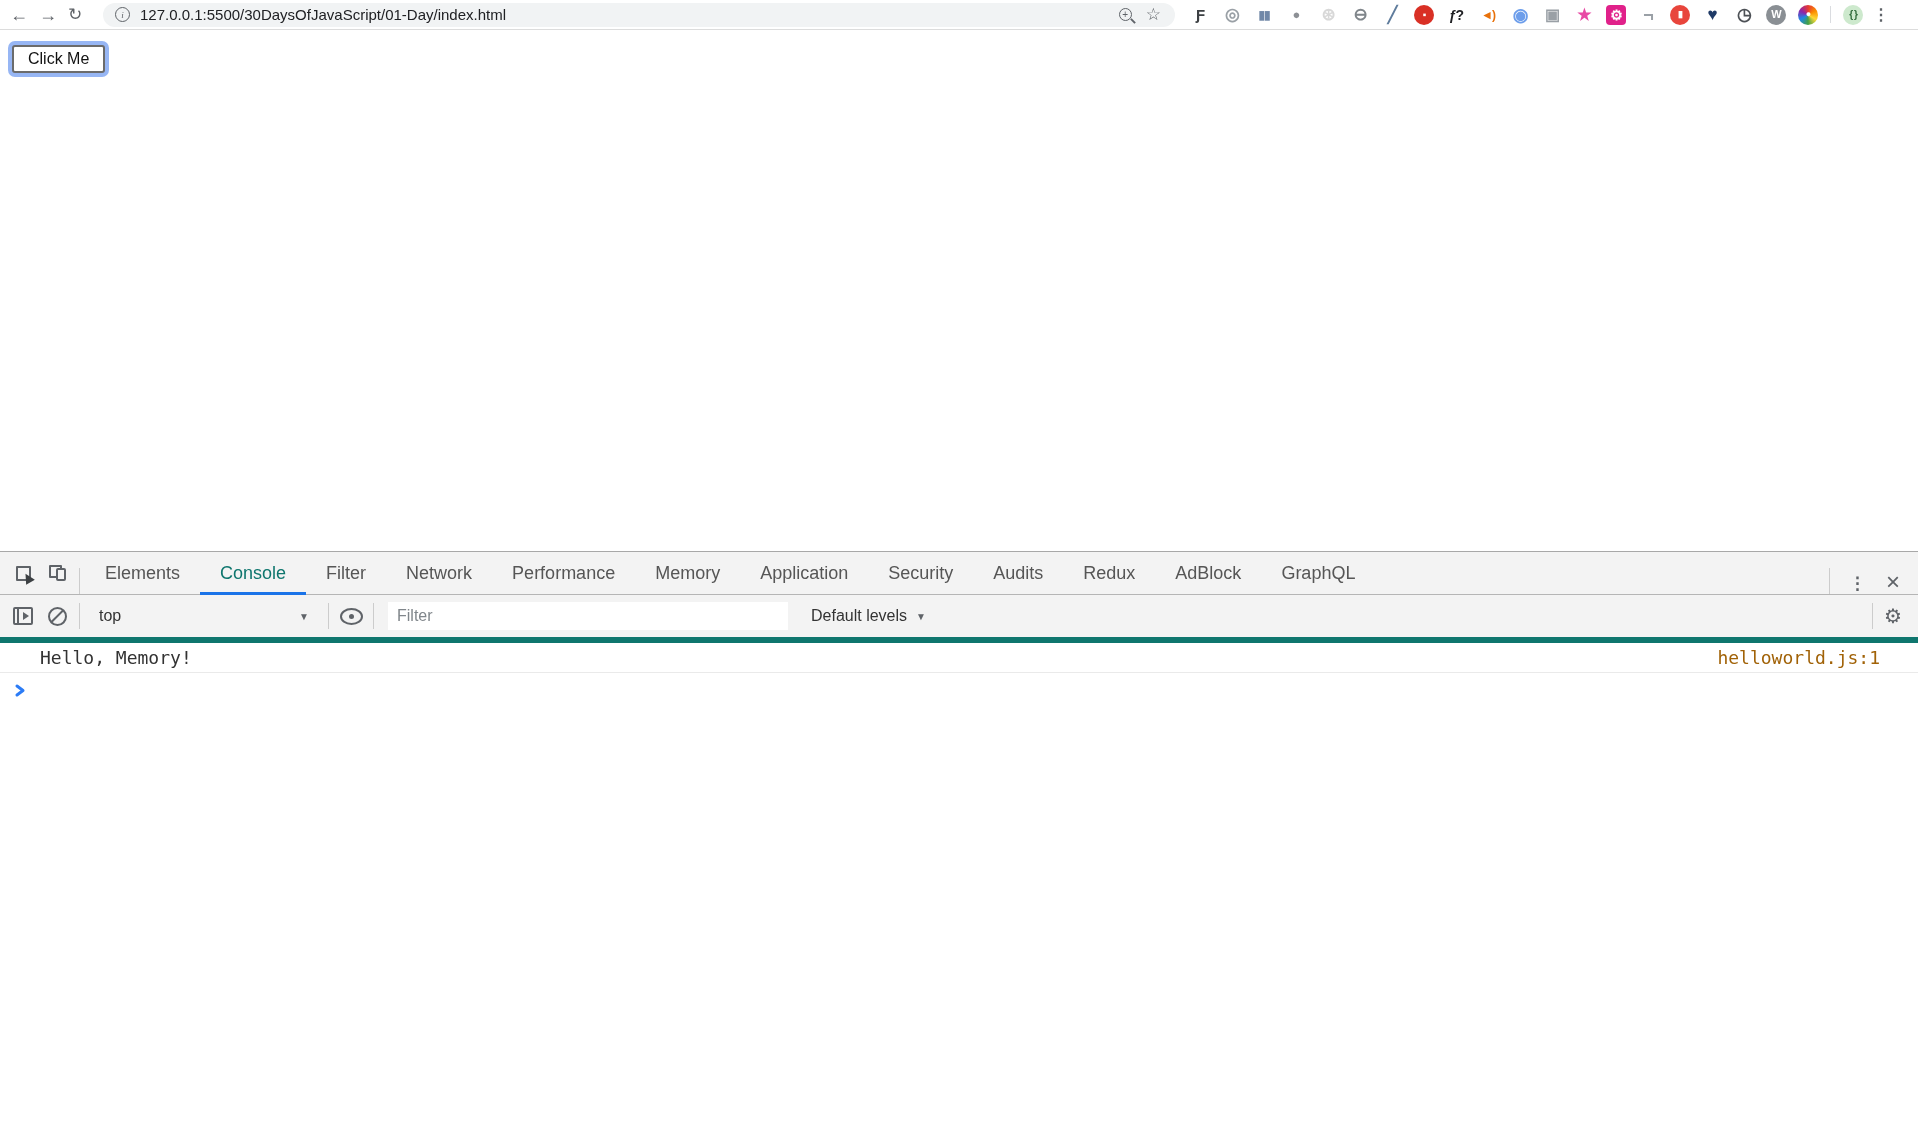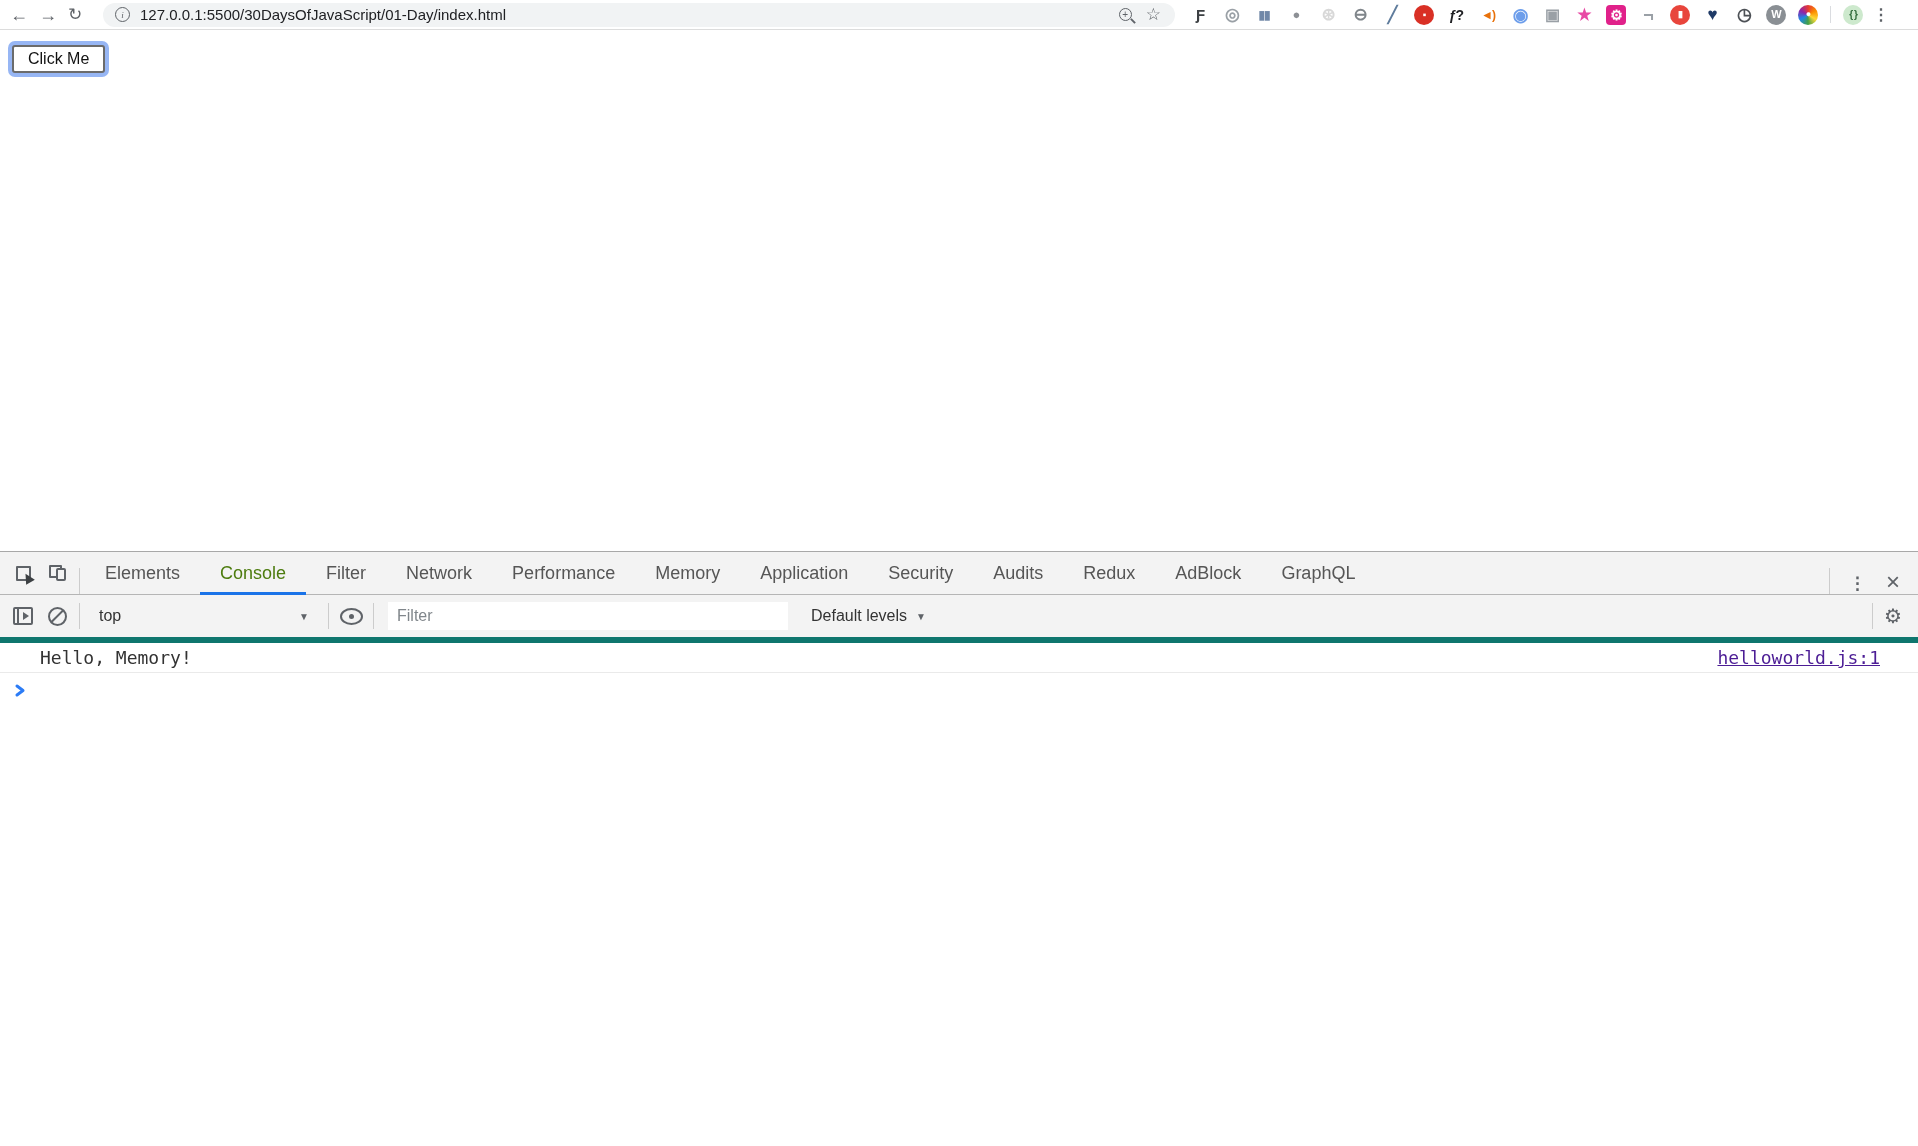--- a/index.html
+++ b/index.html
@@ -37,21 +37,21 @@
   .dt-tabbar{height:42px;background:#f3f3f3;border-bottom:1px solid #b5b5b5;display:flex;align-items:flex-end;padding:0 12px 0 6px;}
   .dt-iconbtn{width:34px;height:42px;display:flex;align-items:center;justify-content:center;flex:0 0 auto;}
   .icon-inspect{position:relative;width:15px;height:15px;}
   .ii-box{position:absolute;left:0;top:0;width:11px;height:11px;border:2px solid #5f6368;border-radius:1px;}
   .ii-cursor{position:absolute;right:-2px;bottom:-2px;width:0;height:0;border-left:5px solid transparent;border-right:5px solid transparent;border-bottom:10px solid #3c4043;transform:rotate(-30deg);}
   .icon-device{position:relative;width:17px;height:16px;}
   .id-back{position:absolute;left:0;top:0;width:9px;height:9px;border:2px solid #5f6368;border-radius:1px;}
   .id-front{position:absolute;right:0;bottom:0;width:6px;height:9px;border:2px solid #5f6368;border-radius:2px;background:#f3f3f3;}
   .dt-sep{width:1px;height:26px;background:#ccc;margin:0 5px;flex:0 0 auto;}
   .dt-tab{padding:0 20px;height:42px;line-height:42px;font-size:18px;color:#565656;position:relative;flex:0 0 auto;cursor:default;}
-  .dt-tab.active{color:#4d7c0f;}
+  .dt-tab.active{color:#0f766e;}
   .dt-tab.active::after{content:"";position:absolute;left:0;right:0;bottom:-1px;height:3px;background:var(--accent,#1a73e8);}
   .dt-spacer{flex:1;}
   .dt-kebab{font-size:17px;color:#5f6368;font-weight:700;padding:0 14px;}
   .dt-close{font-size:24px;color:#5f6368;padding:0 6px;line-height:1;}
 
   .dt-toolbar{height:42px;background:#f3f3f3;border-bottom:6px solid #0f766e;display:flex;align-items:center;padding:0 10px 0 6px;}
   .icon-drawer{position:relative;width:16px;height:14px;border:2px solid #5f6368;border-radius:2px;}
   .icon-drawer::before{content:"";position:absolute;left:2px;top:0;bottom:0;width:2px;background:#5f6368;}
   .icon-drawer::after{content:"";position:absolute;left:8px;top:3px;width:0;height:0;border-top:4px solid transparent;border-bottom:4px solid transparent;border-left:6px solid #5f6368;}
   .icon-clear{position:relative;width:15px;height:15px;border:2px solid #5f6368;border-radius:50%;}
@@ -60,21 +60,21 @@
   .dd-arrow{font-size:10px;color:#5f6368;}
   .icon-eye{position:relative;width:19px;height:13px;border:2px solid #5f6368;border-radius:50%;}
   .icon-eye::after{content:"";position:absolute;left:50%;top:50%;width:5px;height:5px;margin:-2.5px 0 0 -2.5px;border-radius:50%;background:#5f6368;}
   .dt-filter{width:400px;height:28px;border:none;background:#fff;font-size:16px;color:#14532d;padding:0 9px;margin-left:9px;font-family:"Liberation Sans",sans-serif;box-sizing:border-box;}
   .dt-filter::placeholder{color:#80868b;}
   .dt-levels{display:flex;align-items:center;gap:9px;margin-left:23px;font-size:16px;color:#333;}
   .icon-gear{font-size:20px;color:#5f6368;line-height:1;padding:0 6px;}
 
   .console-row{height:29px;border-bottom:1px solid #eaeaea;display:flex;align-items:center;padding:0 38px 0 40px;font-family:"DejaVu Sans Mono","Liberation Mono",monospace;font-size:18px;color:#333;background:#fff;}
   .log-spacer{flex:1;}
-  .log-link{color:#4c1d95;text-decoration:underline;cursor:pointer;}
+  .log-link{color:#a16207;cursor:pointer;}
   .console-prompt{display:flex;align-items:center;padding:10px 0 0 13px;}
 </style>
 </head>
 <body>
 
 <div class="screen">
 
   <div class="browser-bar">
     <span class="nav-icon">←</span>
     <span class="nav-icon">→</span>

